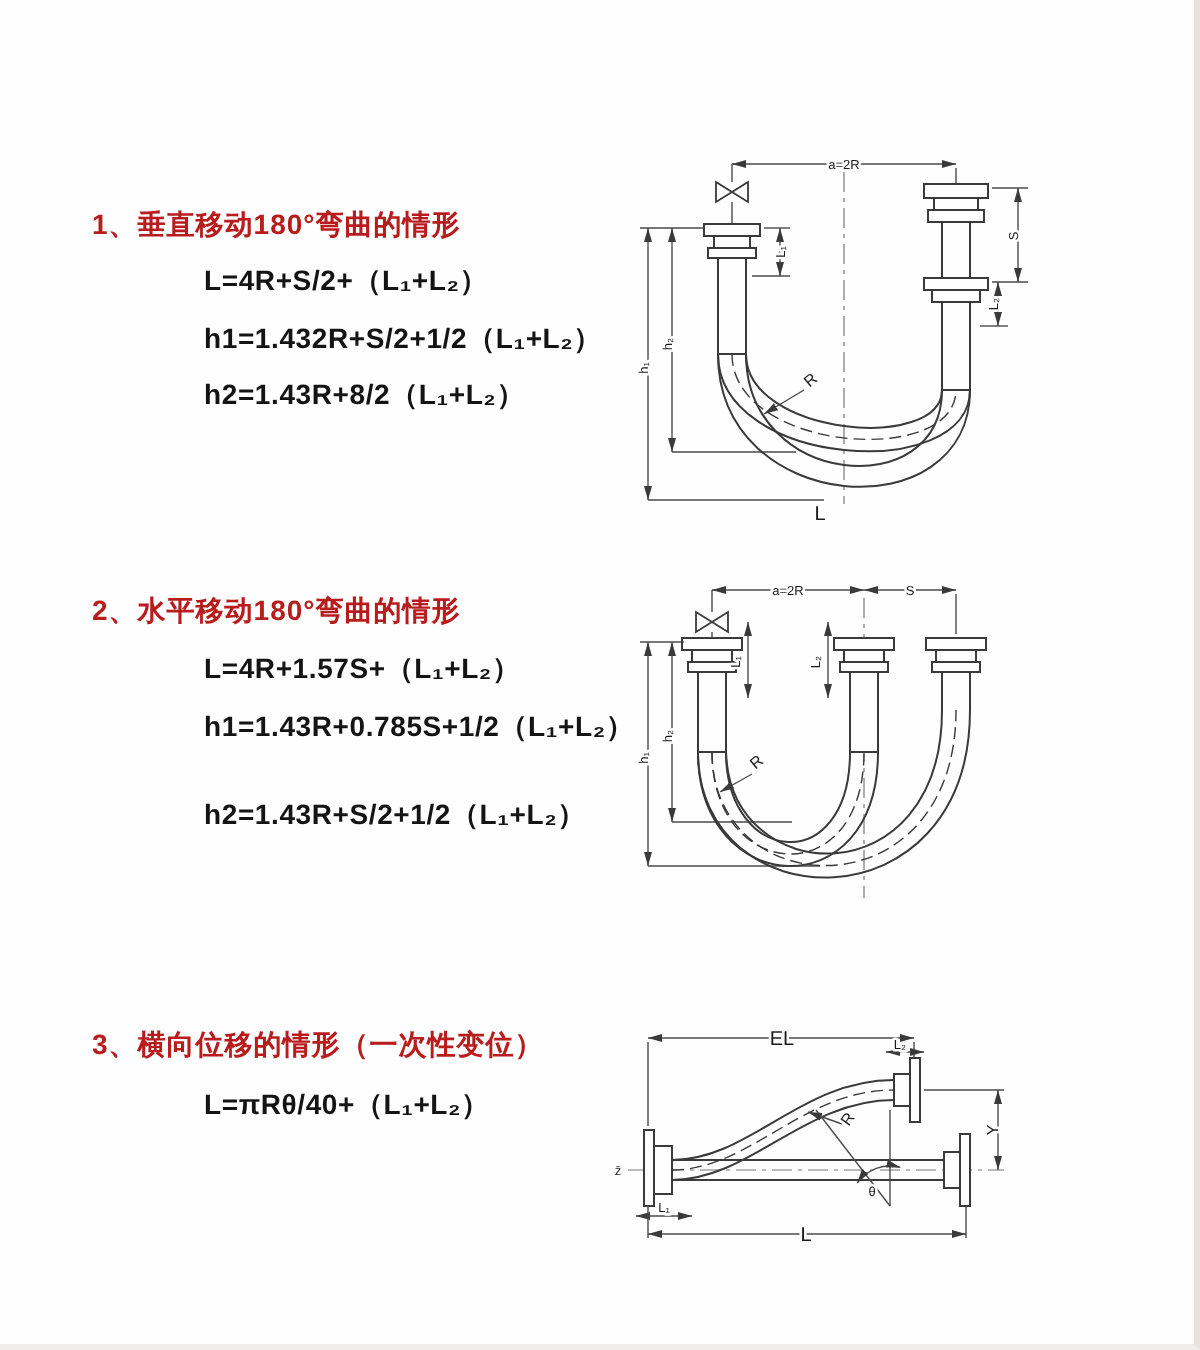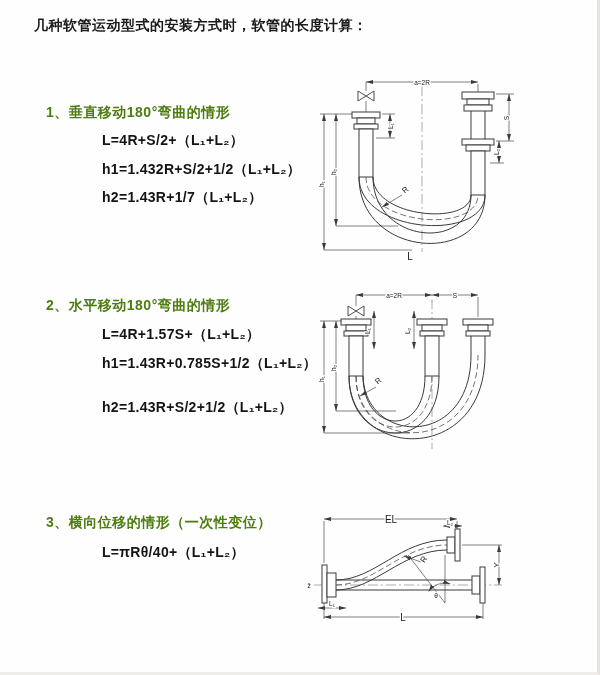--- a/index.html
+++ b/index.html
@@ -5,21 +5,21 @@
   html,body{margin:0;padding:0}
   body{
     width:600px;height:675px;background:#fefefe;position:relative;overflow:hidden;
     font-family:"Liberation Sans", sans-serif;
   }
   .page{position:absolute;inset:0;background:#fefefe;
         border-right:3px solid #e7e4df;border-bottom:3px solid #efede9;}
   .title{position:absolute;left:34px;top:17px;font-size:14px;font-weight:bold;
          color:#1a1a1a;letter-spacing:.5px;white-space:nowrap;}
   .sec-head{position:absolute;left:46px;font-size:14px;font-weight:bold;
-            color:#4d7c0f;letter-spacing:.5px;white-space:nowrap;}
+            color:#b91c1c;letter-spacing:.5px;white-space:nowrap;}
   .formula{position:absolute;left:70px;font-size:14px;font-weight:600;
            color:#141414;letter-spacing:.3px;white-space:nowrap;padding-left:32px;}
   svg.diag{position:absolute;overflow:visible}
   
   .ln{stroke:#3a3a3a;stroke-width:1;fill:none}
   .thin{stroke:#4a4a4a;stroke-width:.7;fill:none}
   .dash{stroke:#3a3a3a;stroke-width:.7;fill:none;stroke-dasharray:6 3}
   .cl{stroke:#777;stroke-width:.6;fill:none;stroke-dasharray:10 3 2 3}
   .dim{stroke:#4a4a4a;stroke-width:.7;fill:none;
        marker-start:url(#ah);marker-end:url(#ah)}
@@ -41,26 +41,25 @@
       <path d="M0,0 L3.5,3.5 M3.5,0 L0,3.5" stroke="#4a4a4a" stroke-width="0.6"></path>
     </pattern>
     <marker id="ah" markerUnits="userSpaceOnUse" markerWidth="7" markerHeight="5" refX="7" refY="2.5" orient="auto-start-reverse">
       <path d="M0,0.5 L7,2.5 L0,4.5 Z" fill="#3a3a3a"></path>
     </marker>
   </defs>
 </svg>
 
 <div class="page">
 
-  <div class="title">几种软管运动型式的安装方式时，软管的长度计算：</div>
 
   <div class="sec-head" style="top:104px">1、垂直移动180°弯曲的情形</div>
   <div class="formula" style="top:132px">L=4R+S/2+（L₁+L₂）</div>
   <div class="formula" style="top:161px">h1=1.432R+S/2+1/2（L₁+L₂）</div>
-  <div class="formula" style="top:189px">h2=1.43R+1/7（L₁+L₂）</div>
+  <div class="formula" style="top:189px">h2=1.43R+8/2（L₁+L₂）</div>
 
   <div class="sec-head" style="top:297px">2、水平移动180°弯曲的情形</div>
   <div class="formula" style="top:326px">L=4R+1.57S+（L₁+L₂）</div>
   <div class="formula" style="top:355px">h1=1.43R+0.785S+1/2（L₁+L₂）</div>
   <div class="formula" style="top:399px">h2=1.43R+S/2+1/2（L₁+L₂）</div>
 
   <div class="sec-head" style="top:514px">3、横向位移的情形（一次性变位）</div>
   <div class="formula" style="top:544px">L=πRθ/40+（L₁+L₂）</div>
 
   <svg class="diag" style="left:308px;top:68px" width="260" height="195" viewBox="0 0 260 195">

